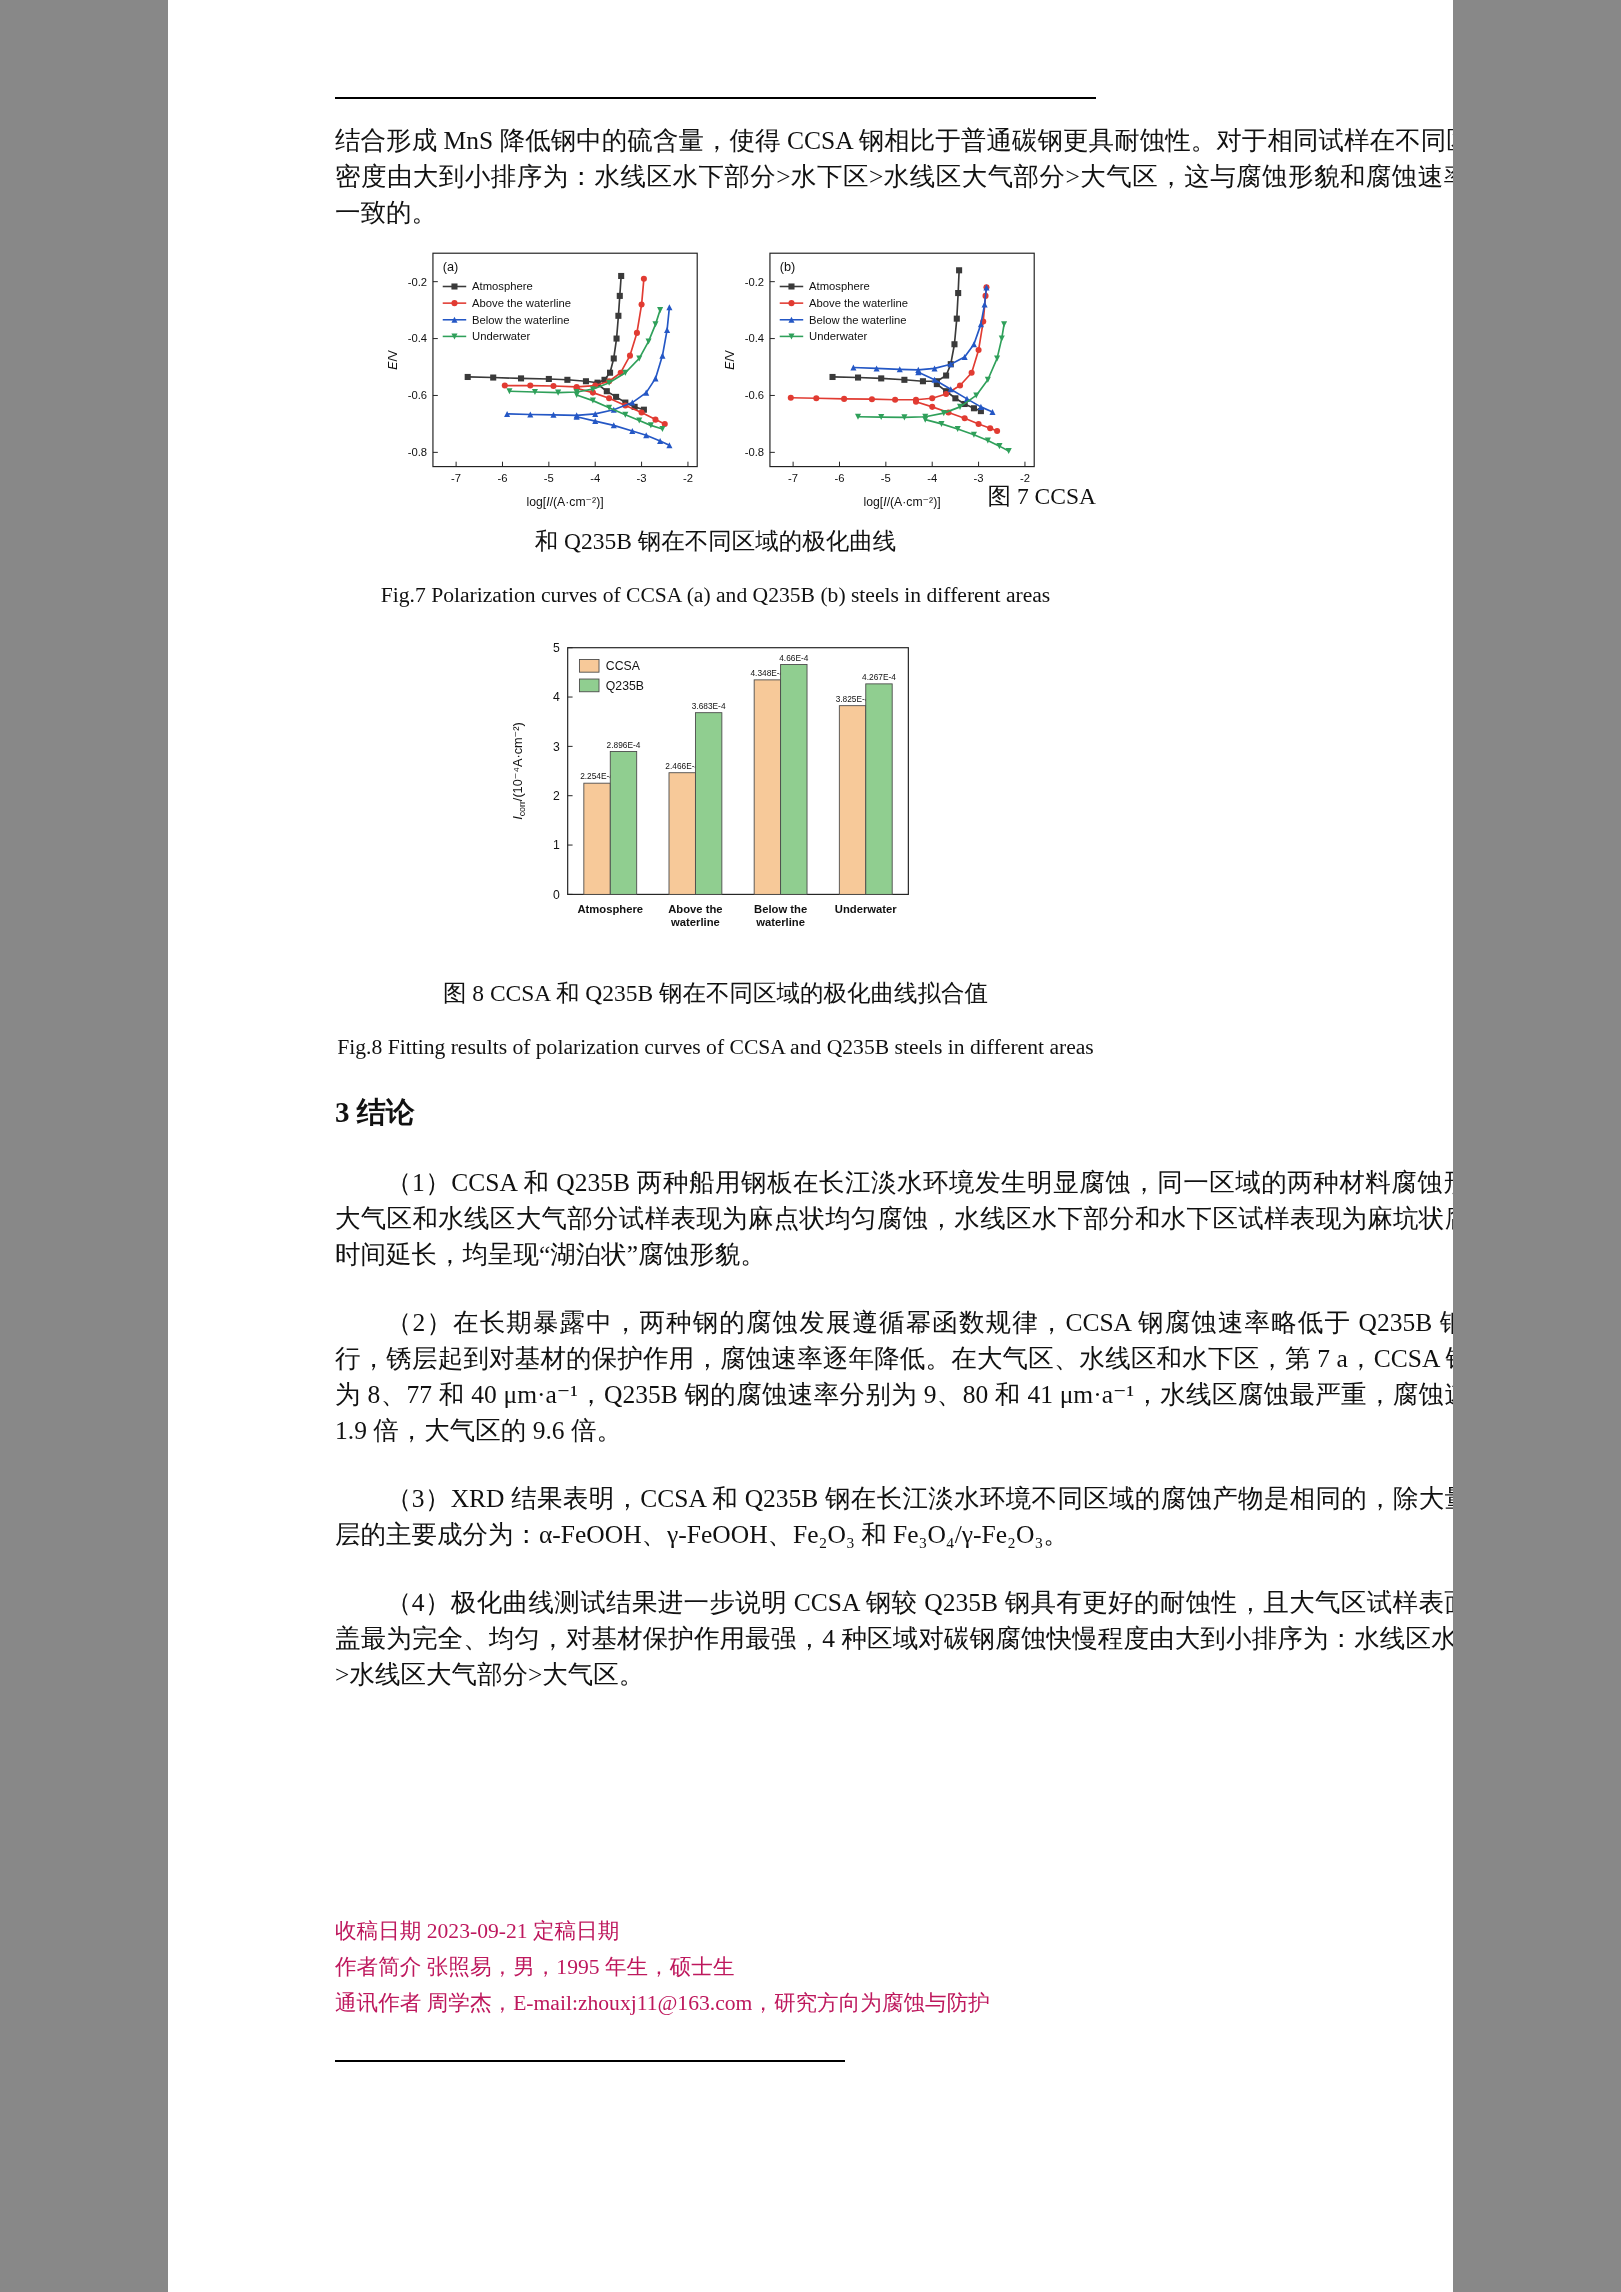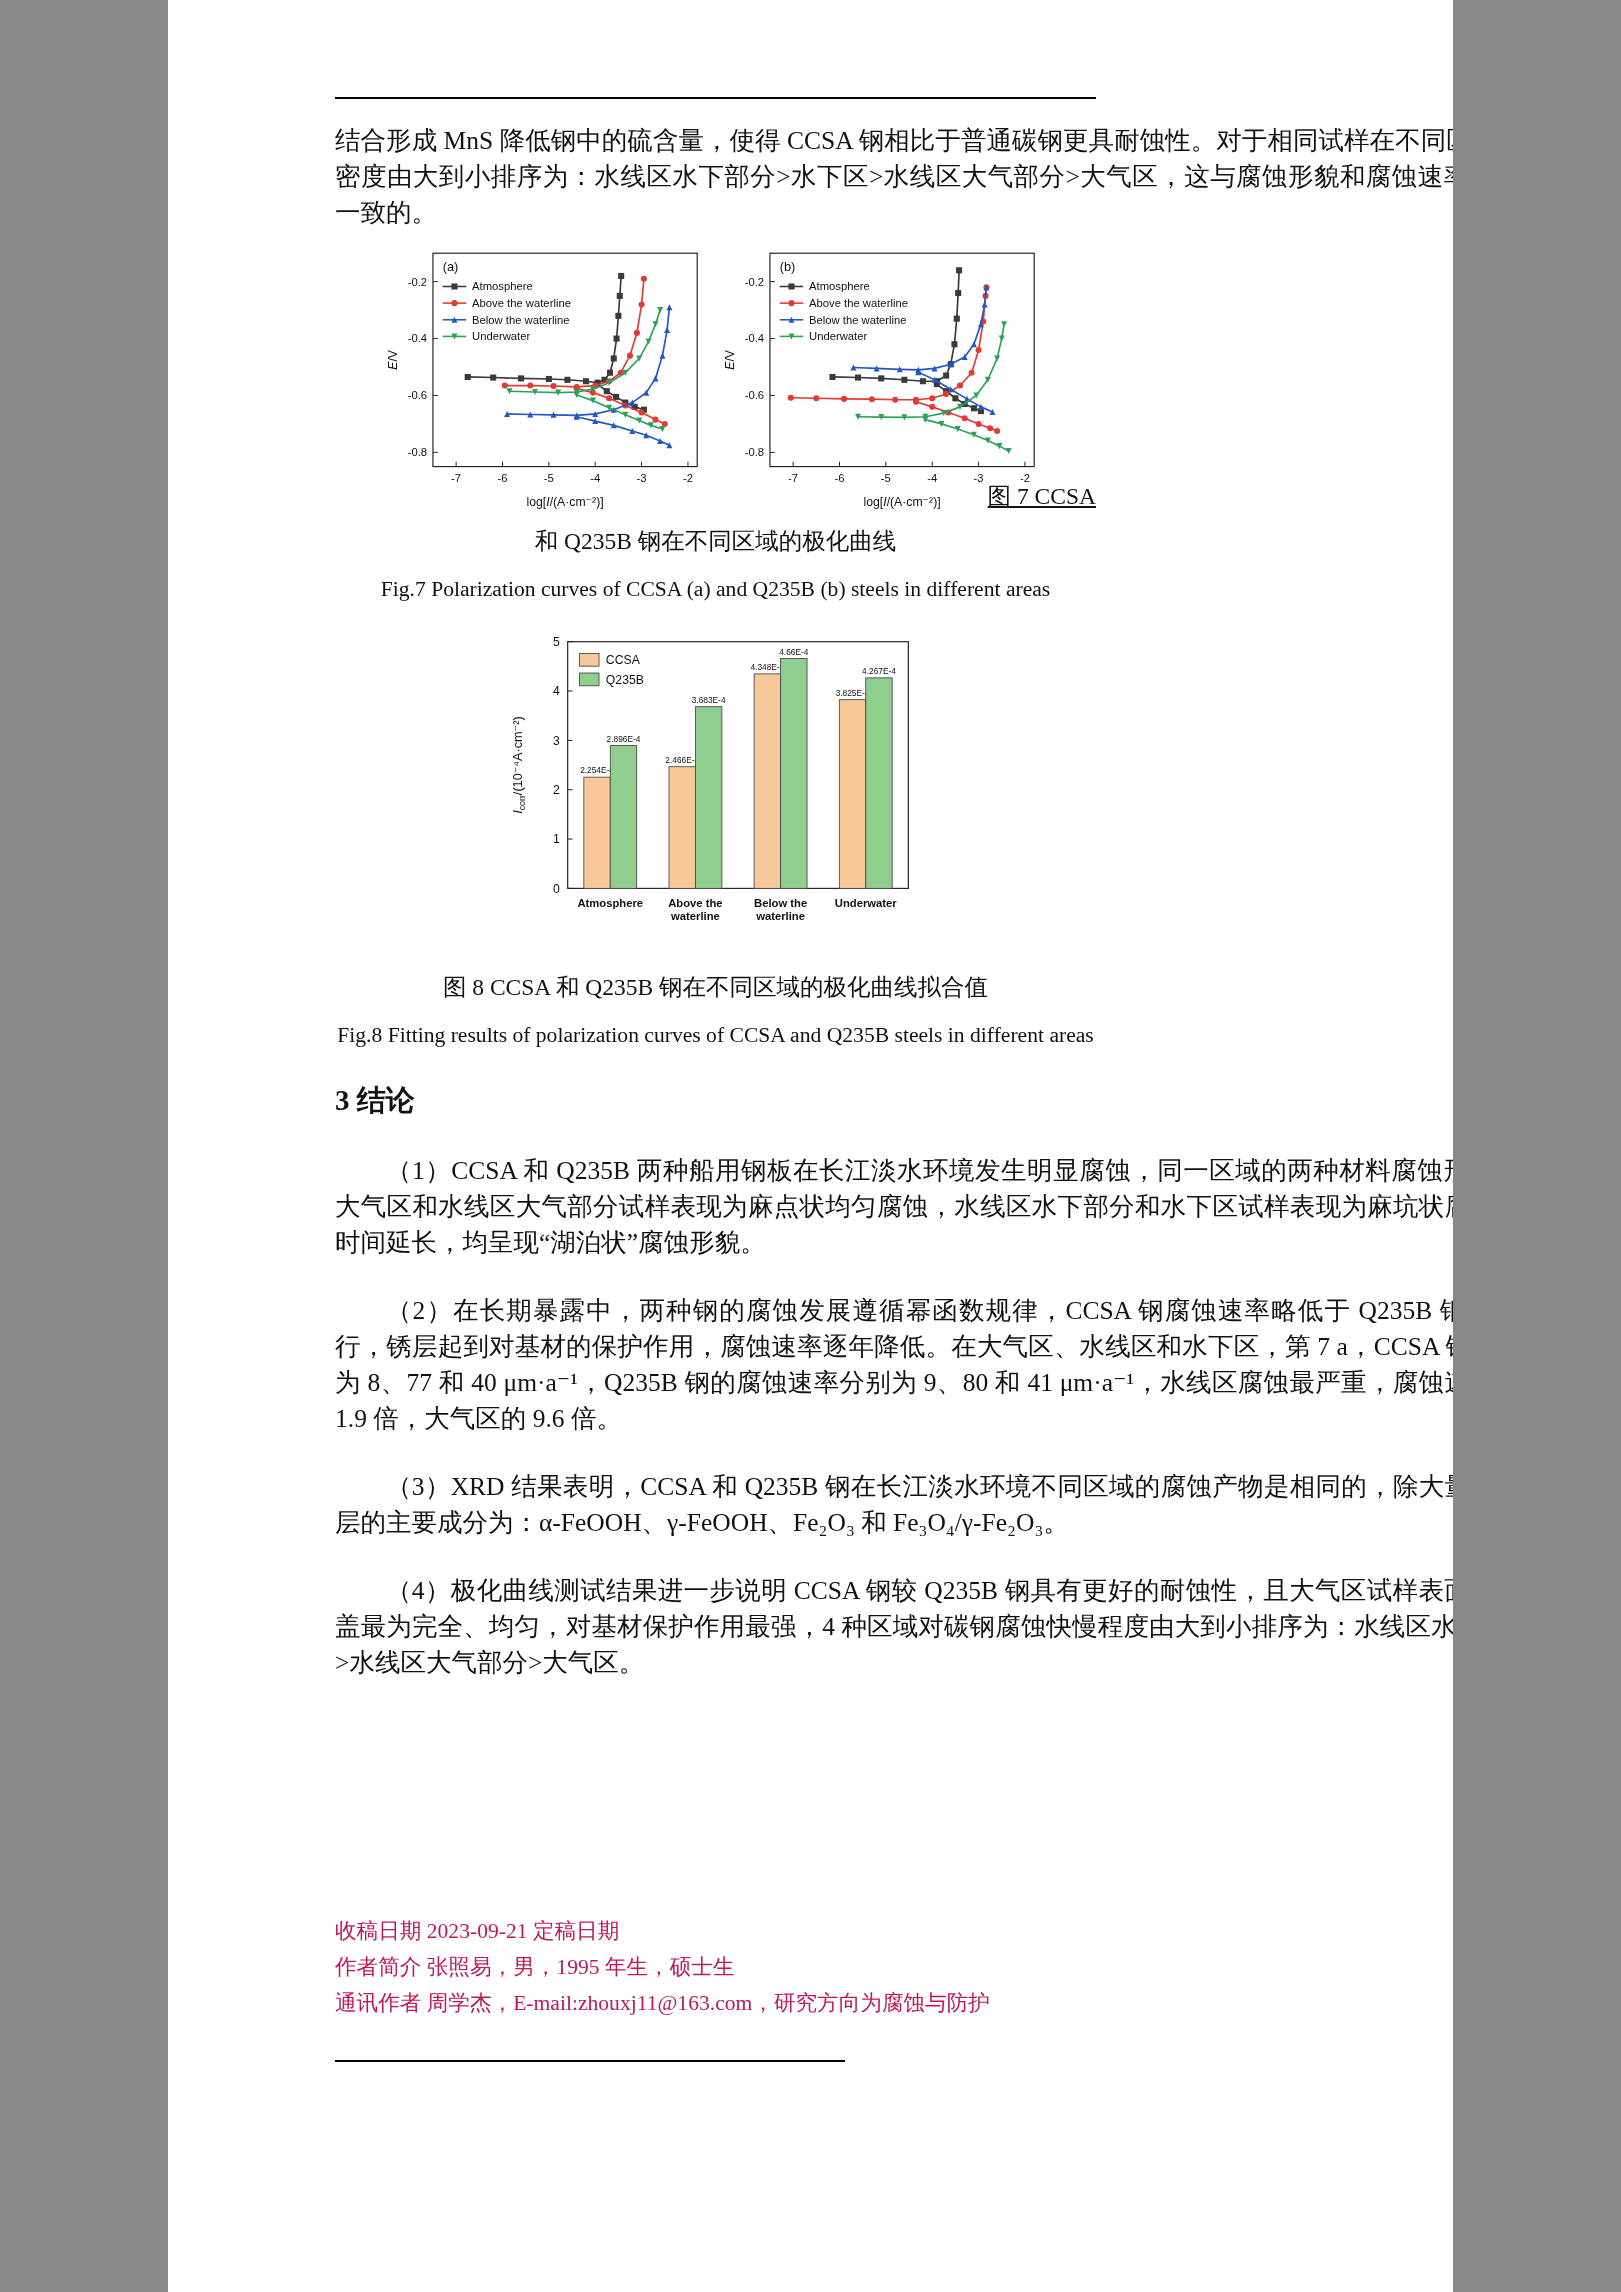--- a/index.html
+++ b/index.html
@@ -7,23 +7,23 @@
     width:1285px;height:2293px;position:relative;background:#ffffff;
     font-family:"Liberation Serif","DejaVu Serif",serif;color:#111;
     overflow:hidden;margin:0 auto;
   }
   .top-rule{position:absolute;left:167px;top:97px;width:761px;height:2px;background:#000;}
   .content{position:absolute;left:167px;top:123px;width:1290px;}
   .body-text{font-size:25.5px;line-height:36px;text-align:justify;margin:0;}
   .body-text.indent{text-indent:51px;margin-top:32px;}
   .fig-col{width:761px;margin-top:13.7px;}
   .fig7-plots{position:relative;padding-left:49px;display:flex;gap:13.7px;align-items:flex-end;}
-  .fig7-tag{position:absolute;right:0;bottom:0;font-size:23.5px;white-space:nowrap;text-decoration:underline;}
+  .fig7-tag{position:absolute;right:0;bottom:0;font-size:23.5px;white-space:nowrap;}
   .cap-cn{text-align:center;font-size:23.5px;margin-top:13.7px;}
-  .cap-en{text-align:center;font-size:21.6px;margin-top:20px;}
+  .cap-en{text-align:center;font-size:21.6px;margin-top:26px;}
   .fig8-wrap{margin-top:25.5px;text-align:center;}
   h2.section{font-size:29px;font-weight:bold;margin:33px 0 13.7px 0;font-family:"Liberation Serif","DejaVu Serif",serif;}
   .footer{position:absolute;left:167px;top:1913px;width:1290px;
     font-family:Liberation Serif, serif;font-size:21.6px;line-height:36px;color:#be185d;}
   .bottom-rule{position:absolute;left:167px;top:2060px;width:510px;height:2px;background:#000;}
   svg text{font-family:"Liberation Sans","DejaVu Sans",sans-serif;}
 </style>
 </head>
 <body>
 

